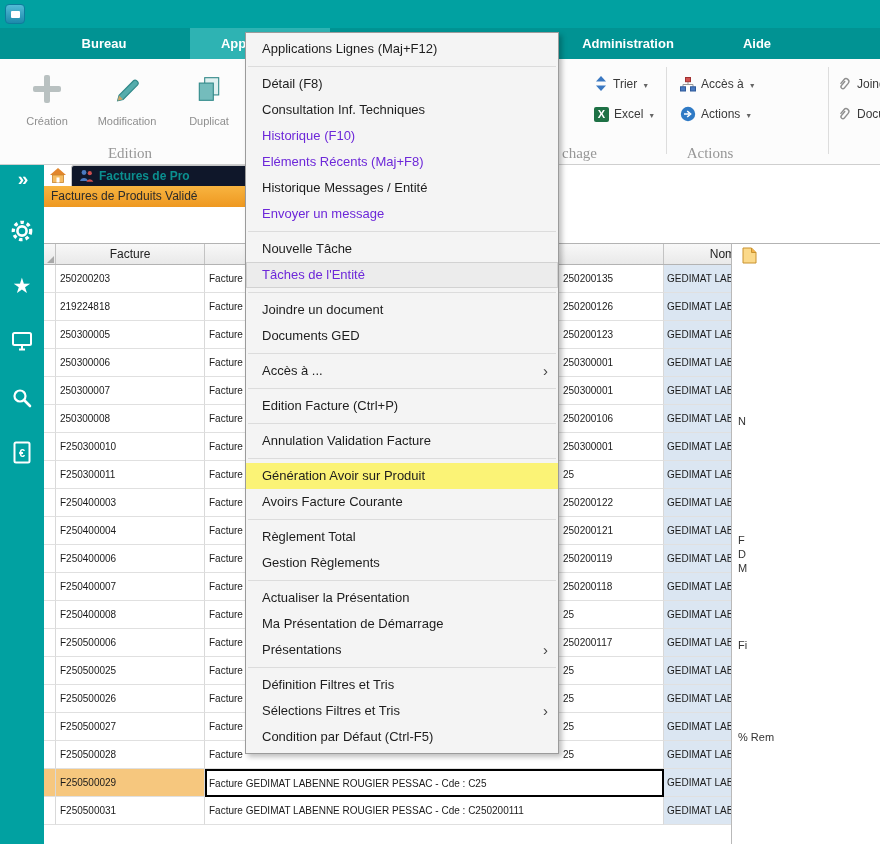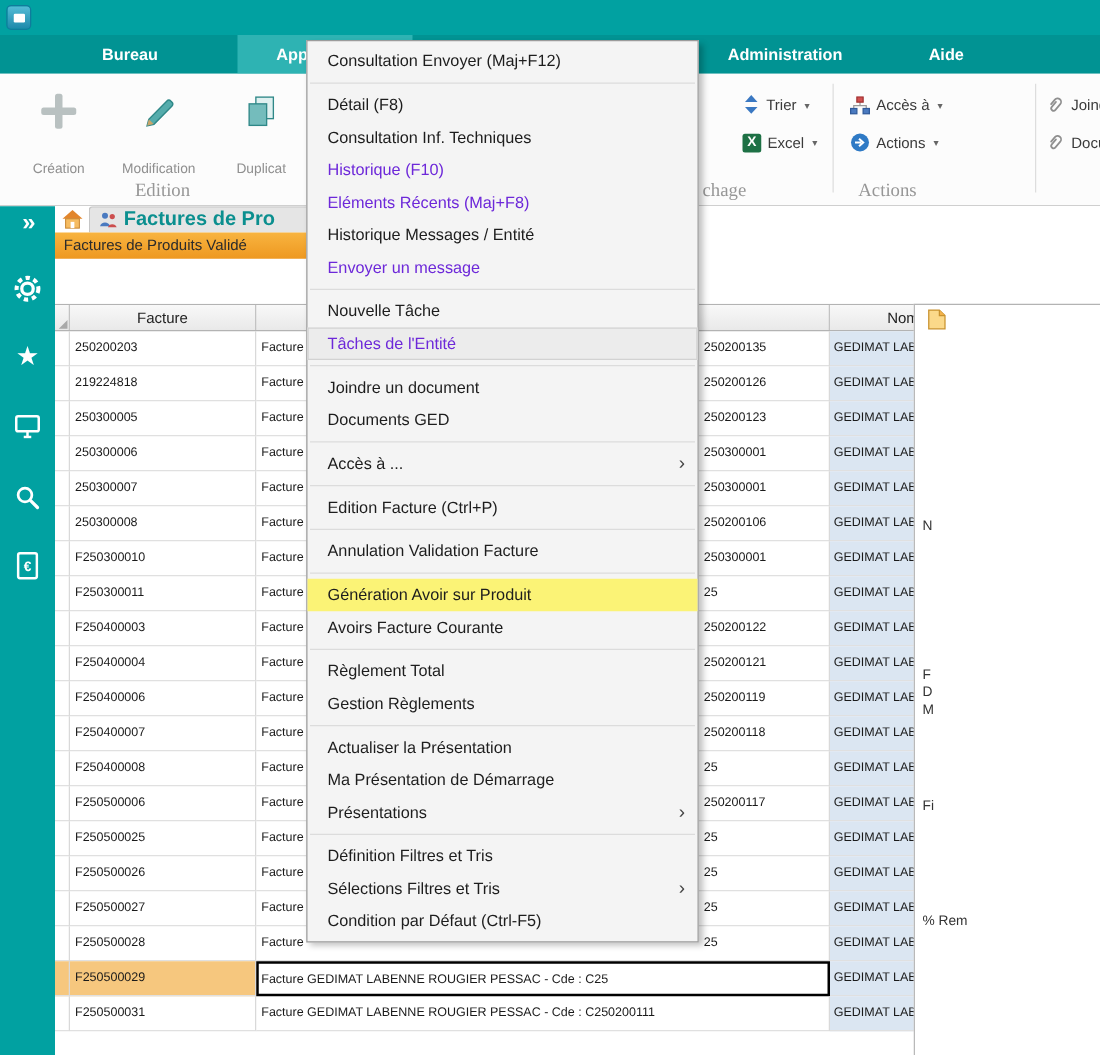--- a/index.html
+++ b/index.html
@@ -21,21 +21,21 @@
   .menubar { position:absolute; left:0; top:28px; width:880px; height:31px; background:var(--teal-dark); }
   .mtab { position:absolute; top:0; height:31px; line-height:31px; text-align:center;
           color:#fff; font-size:13px; font-weight:bold; cursor:default; }
   .mtab.selected { background:var(--teal-selected); }
 
   
   .ribbon { position:absolute; left:0; top:59px; width:880px; height:106px; background:#fcfcfc;
             border-bottom:1px solid #cfcfcf; }
   .big-btn { position:absolute; top:6px; width:78px; height:80px; text-align:center; }
   .ic-wrap { height:48px; display:flex; align-items:center; justify-content:center; }
-  .big-label { font-size:11px; color:#8f8f8f; margin-top:16px; }
+  .big-label { font-size:11px; color:#8f8f8f; margin-top:2px; }
   .icon-plus { position:relative; width:28px; height:28px; }
   .icon-plus::before,.icon-plus::after { content:""; position:absolute; background:#b9c1c1; border-radius:2px; }
   .icon-plus::before { left:11px; top:0; width:6px; height:28px; }
   .icon-plus::after  { left:0; top:11px; width:28px; height:6px; }
   .group-label { position:absolute; top:86px; font-size:15px; color:#979797; text-align:center;font-family:Liberation Serif, serif; }
   .vsep { position:absolute; top:8px; bottom:10px; width:1px; background:#ddd; }
   .mini-btn { position:absolute; height:24px; display:flex; align-items:center; gap:5px;
               font-size:12px; color:#3a3a3a; }
   .caret { font-size:7px; color:#666; padding-top:2px; }
   .excel-ic { width:15px; height:15px; background:#1e7145; color:#fff; font-weight:bold;
@@ -44,24 +44,24 @@
   
   .sidebar { position:absolute; left:0; top:165px; width:44px; bottom:0; background:var(--teal); }
   .side-ic { position:absolute; left:0; width:44px; text-align:center; color:#fff; cursor:pointer; }
   .chevrons { font-size:19px; font-weight:bold; letter-spacing:-2px; line-height:20px; }
   .star-glyph { font-size:21px; line-height:22px; }
 
   
   .main { position:absolute; left:44px; top:165px; right:0; bottom:0; background:#fff; }
   .tabstrip { position:absolute; left:0; top:0; right:0; height:21px; background:#fff; }
   .home-btn { position:absolute; left:5px; top:2px; cursor:pointer; }
-  .doc-tab { position:absolute; left:27px; top:0; width:225px; height:21px; background:#e5e5e5;
+  .doc-tab { position:absolute; left:27px; top:0; width:225px; height:21px; background:#0f172a;
              border:1px solid #c6c6c6; border-bottom:none; border-radius:3px 3px 0 0;
              display:flex; align-items:center; gap:5px; padding-left:7px;
-             font-size:16px; font-weight:bold; color:#0b8f8f; white-space:nowrap; overflow:hidden; }
+             font-size:12px; font-weight:bold; color:#0b8f8f; white-space:nowrap; overflow:hidden; }
   .orange-bar { position:absolute; left:0; top:21px; width:480px; height:21px;
                 background:linear-gradient(#f8b440,#ee9820); line-height:21px; padding-left:7px;
                 font-size:12px; color:#2b2b2b; white-space:nowrap; overflow:hidden; }
 
   
   .grid { position:absolute; left:0; top:78px; width:705px; bottom:0; overflow:hidden; }
   .grid-header { display:flex; height:22px; border-top:1px solid #b3b3b3; border-bottom:1px solid #b3b3b3;
                  background:linear-gradient(#f8f8f8,#e9e9e9); font-size:12px; color:#222; }
   .hcell { border-right:1px solid #c3c3c3; display:flex; align-items:center; justify-content:center;
            position:relative; }
@@ -456,21 +456,21 @@
     <span class="plabel" style="left:6px;top:290px">F</span>
     <span class="plabel" style="left:6px;top:304px">D</span>
     <span class="plabel" style="left:6px;top:318px">M</span>
     <span class="plabel" style="left:6px;top:395px">Fi</span>
     <span class="plabel" style="left:6px;top:487px">% Rem</span>
   </div>
 
 </div>
 
 <div class="context-menu">
-    <div class="menu-item"><span class="menu-label">Consultation Envoyer (Maj+F12)</span></div>
+    <div class="menu-item"><span class="menu-label">Applications Lignes (Maj+F12)</span></div>
     <div class="menu-sep"></div>
     <div class="menu-item"><span class="menu-label">Détail (F8)</span></div>
     <div class="menu-item"><span class="menu-label">Consultation Inf. Techniques</span></div>
     <div class="menu-item disabled"><span class="menu-label">Historique (F10)</span></div>
     <div class="menu-item disabled"><span class="menu-label">Eléments Récents (Maj+F8)</span></div>
     <div class="menu-item"><span class="menu-label">Historique Messages / Entité</span></div>
     <div class="menu-item disabled"><span class="menu-label">Envoyer un message</span></div>
     <div class="menu-sep"></div>
     <div class="menu-item"><span class="menu-label">Nouvelle Tâche</span></div>
     <div class="menu-item disabled hovered"><span class="menu-label">Tâches de l'Entité</span></div>

